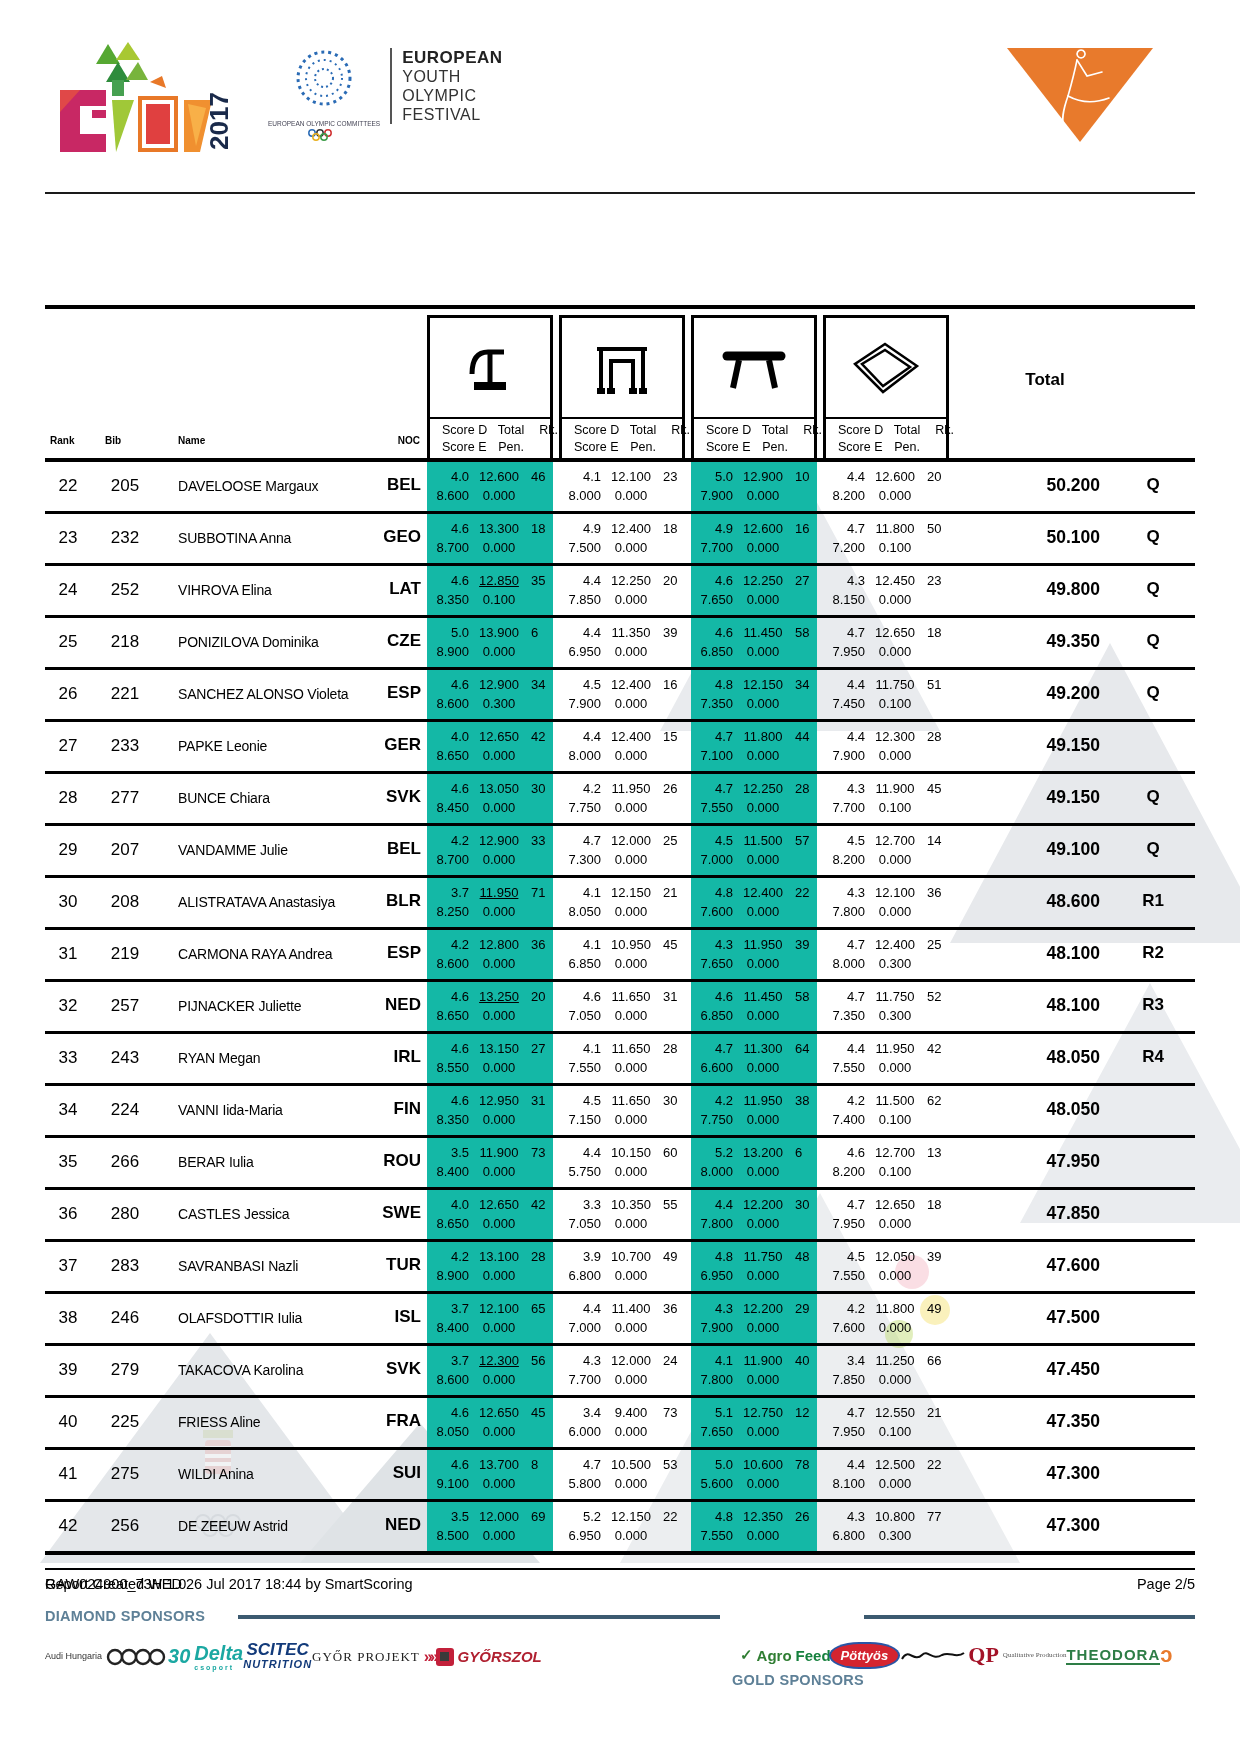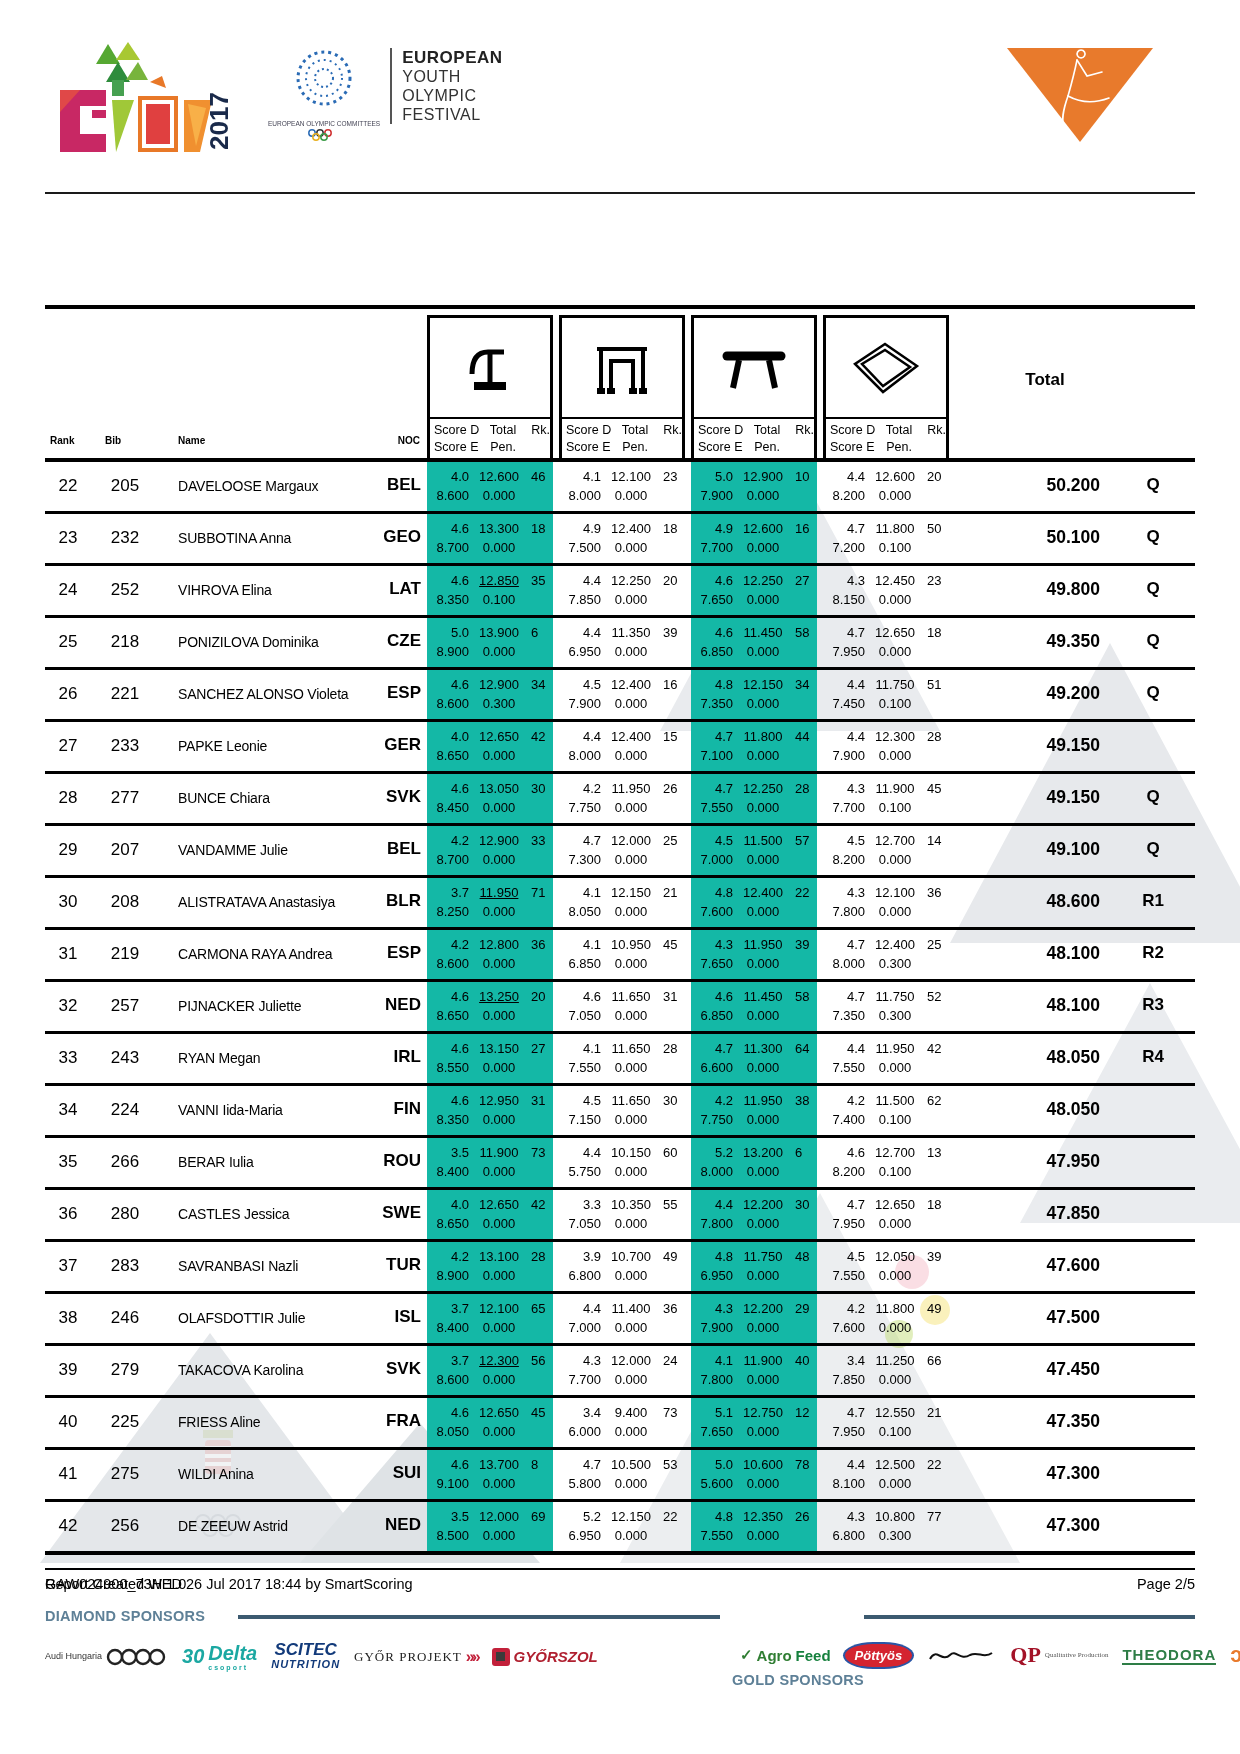--- a/index.html
+++ b/index.html
@@ -30,21 +30,21 @@
          border-bottom:4px solid #000;box-sizing:border-box;background:transparent;}
   .hlabel{position:absolute;bottom:12px;font-size:10px;font-weight:bold;}
   .hl-rank{left:5px;}
   .hl-bib{left:60px;}
   .hl-name{left:133px;}
   .hl-noc{left:305px;width:70px;text-align:right;}
   .hl-total{left:920px;width:160px;text-align:center;bottom:68px;font-size:17px;}
   .app-col{position:absolute;top:6px;bottom:0;width:126px;border:3px solid #000;border-bottom:none;
            box-sizing:border-box;display:flex;flex-direction:column;}
   .app-icon{flex:1;display:flex;align-items:center;justify-content:center;}
-  .subhead{border-top:2px solid #000;padding:3px 3px 2px 4px;font-size:12.5px;line-height:17px;}
+  .subhead{border-top:2px solid #000;padding:3px 3px 2px 12px;font-size:12.5px;line-height:17px;}
   .sh-row{display:grid;grid-template-columns:46px 46px 24px;}
   .sh-row .c{text-align:center;}
   .sh-row .r{text-align:right;}
   
   .tbody{left:45px;top:462px;width:1150px;}
   .row{position:relative;height:49px;border-bottom:3px solid #000;}
   .row:last-child{border-bottom-width:4px;}
   .cell{position:absolute;}
   .rank{left:0;width:46px;top:14px;text-align:center;font-size:17px;}
   .bib{left:52px;width:56px;top:14px;text-align:center;font-size:17px;}
@@ -66,21 +66,21 @@
   .footer-meta{left:45px;width:1150px;top:1576px;font-size:14.5px;}
   .fm-left{position:absolute;left:0;}
   .fm-center{position:absolute;left:0;width:100%;text-align:left;}
   .fm-right{position:absolute;right:0;}
   .sponsor-label{position:absolute;font-size:14.5px;font-weight:bold;color:#5e8097;letter-spacing:.3px;}
   .sp-diamond{left:45px;top:1608px;}
   .sp-gold{left:732px;top:1644px;margin-top:28px;}
   .sponsor-line{position:absolute;height:4px;background:#3c5a70;top:1615px;}
   .sl1{left:238px;width:482px;}
   .sl2{left:864px;width:331px;}
-  .logos{position:absolute;top:1642px;display:flex;align-items:center;gap:14px;z-index:1;}
+  .logos{position:absolute;top:1642px;display:flex;align-items:center;z-index:1;}
   .lg-left{left:45px;}
   .lg-right{left:740px;}
   .logo-item{display:flex;align-items:center;gap:4px;white-space:nowrap;}
   .audi-txt{font-size:9px;color:#333;line-height:9px;}
   .delta{color:#1ba8a2;font-weight:bold;font-size:20px;font-style:italic;}
   .delta small{display:block;font-size:7px;font-style:normal;letter-spacing:2px;line-height:6px;}
   .scitec{color:#123a7a;font-weight:bold;font-size:17px;line-height:14px;font-style:italic;text-align:center;}
   .scitec small{display:block;font-size:11px;letter-spacing:1px;}
   .gyorprojekt{font-family:"Liberation Serif",serif;font-size:13px;letter-spacing:1px;color:#222;}
   .chev{color:#c2203a;font-weight:bold;font-size:16px;letter-spacing:-3px;}
@@ -1195,21 +1195,21 @@
             <span class="t">0.000</span>
             <span class="rk"></span>
           </div>
       </div>
       <div class="cell total">47.600</div>
       <div class="cell qual"></div>
     </div>
       <div class="row">
       <div class="cell rank">38</div>
       <div class="cell bib">246</div>
-      <div class="cell name">OLAFSDOTTIR Julie</div>
+      <div class="cell name">OLAFSDOTTIR Iulia</div>
       <div class="cell noc">ISL</div>
       <div class="app-cell a0 lav">
         <div class="l1">
             <span class="d">3.7</span>
             <span class="t">12.100</span>
             <span class="rk">65</span>
           </div>
         <div class="l2">
             <span class="d">8.400</span>
             <span class="t">0.000</span>

